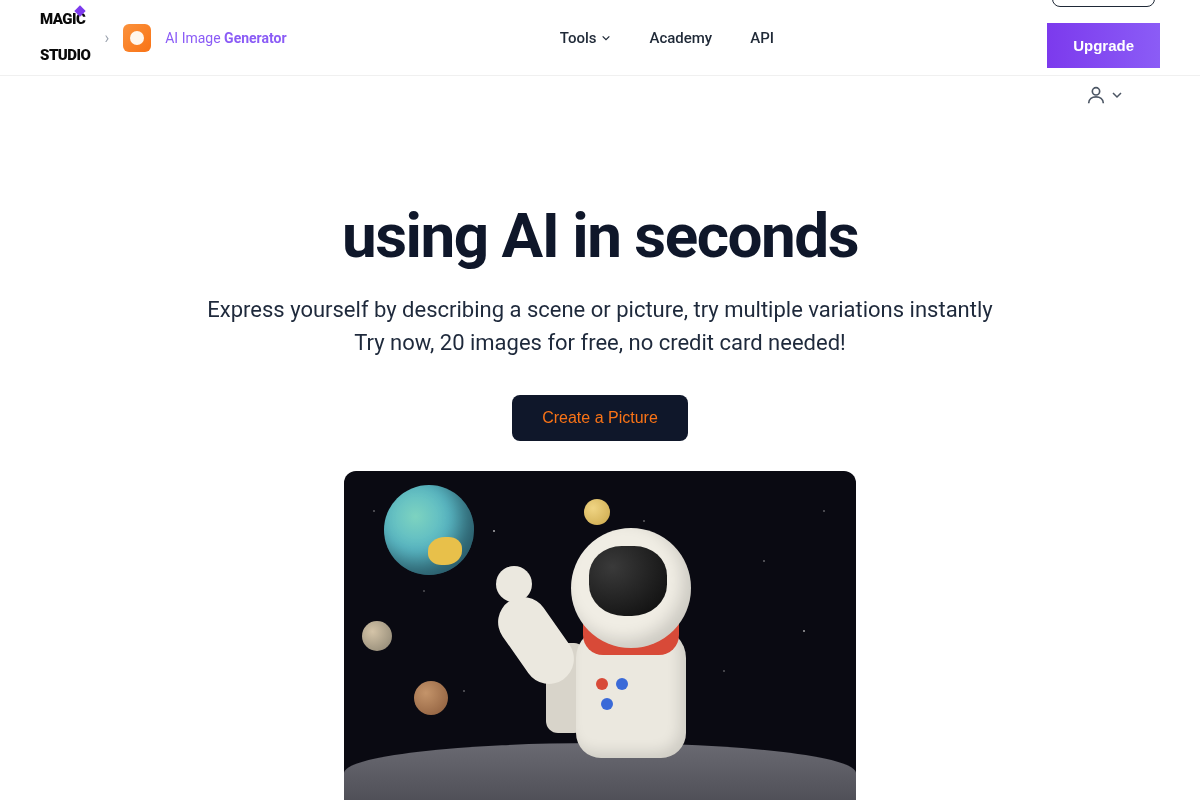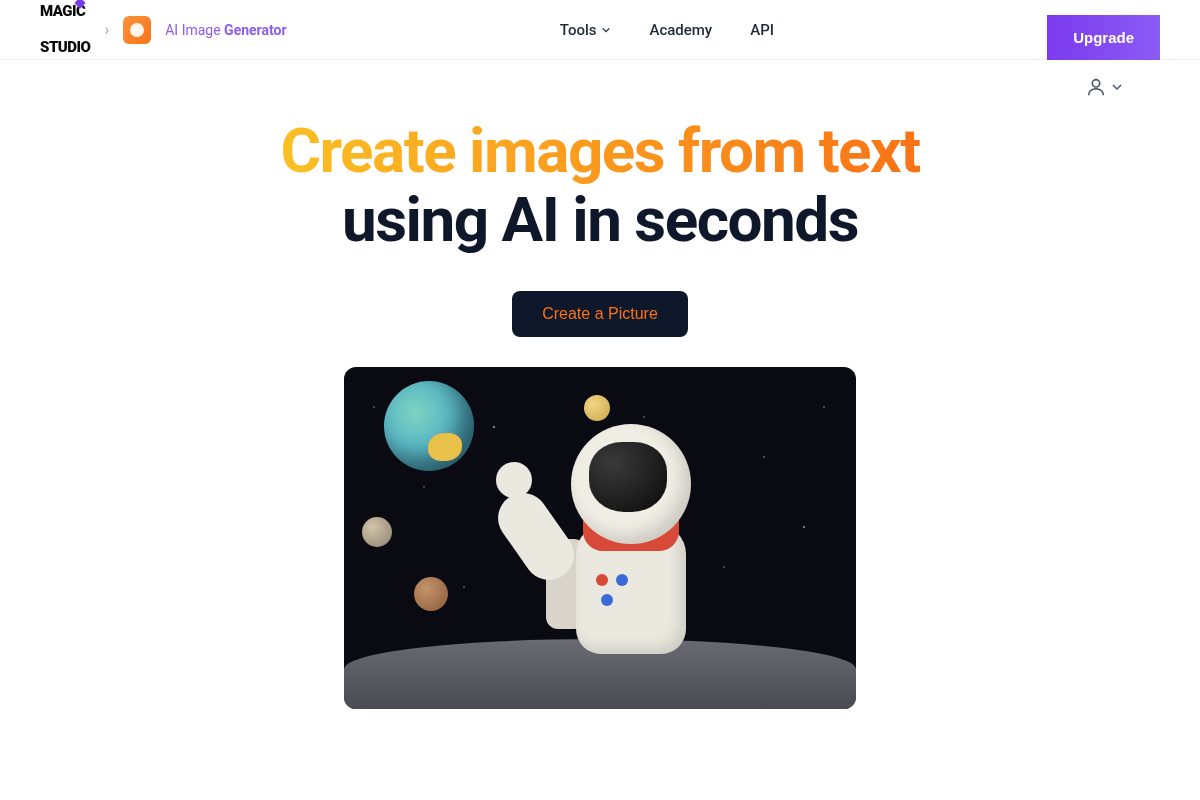--- a/index.html
+++ b/index.html
@@ -12,21 +12,21 @@
       background: #ffffff;
       width: 1200px;
       height: 800px;
       overflow: hidden;
     }
     .header {
       display: flex;
       align-items: center;
       justify-content: space-between;
       padding: 0 40px;
-      height: 60px;
+      height: 76px;
       border-bottom: 1px solid #f0f0f0;
       background: #ffffff;
     }
     .header-left {
       display: flex;
       align-items: center;
       gap: 14px;
     }
     .logo {
       font-weight: 900;
@@ -384,23 +384,27 @@
       </svg>
       <svg width="12" height="12" viewBox="0 0 12 12">
           <path d="M2 4 L6 8 L10 4" fill="none" stroke="#4b5563" stroke-width="1.5"></path>
         </svg>
     </div>
   </div>
 </header>
 
 <section class="hero">
   <h1>
-    <span class="gradient-text">Create images from text</span><br>
+    <br>
     <span class="dark-text">using AI in seconds</span>
   </h1>
+  <p class="subtitle">
+    <span>Express yourself by describing a scene or picture, try multiple variations instantly</span><br>
+    <span>Try now, 20 images for free, no credit card needed!</span>
+  </p>
   <button class="cta-button">Create a Picture</button>
 
   <div class="hero-image">
     <div class="stars"></div>
     <div class="planet-earth"></div>
     <div class="planet-small1"></div>
     <div class="planet-small2"></div>
     <div class="planet-small3"></div>
     <div class="moon-surface"></div>
     <div class="astronaut">

